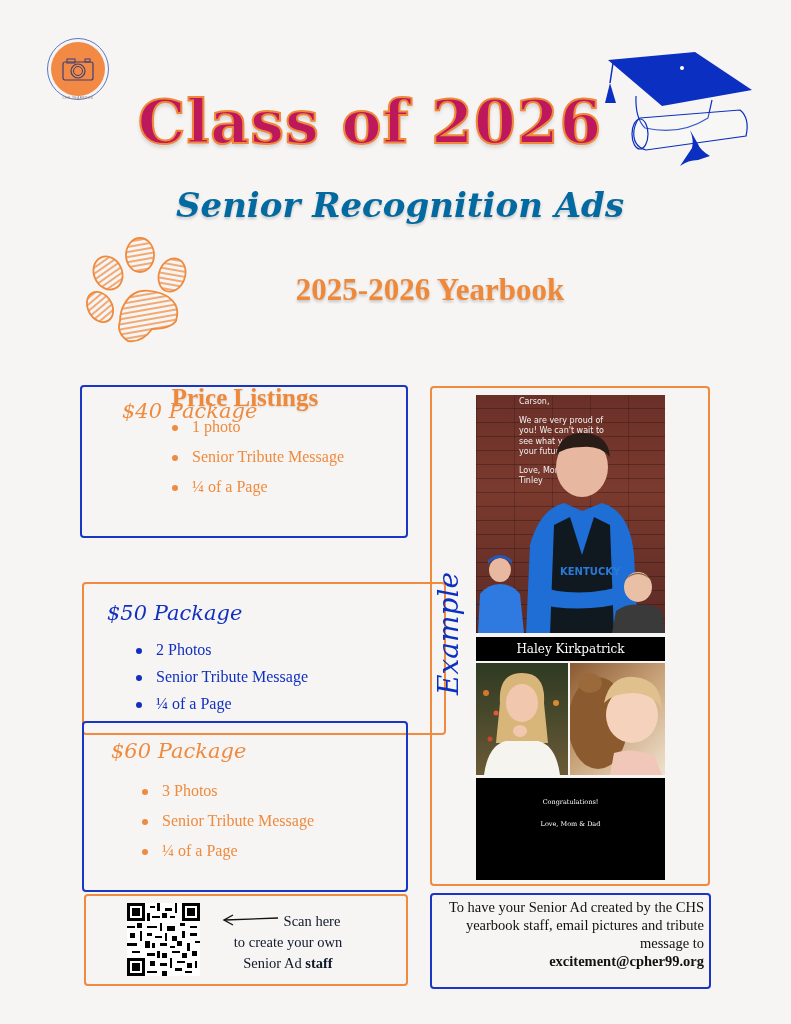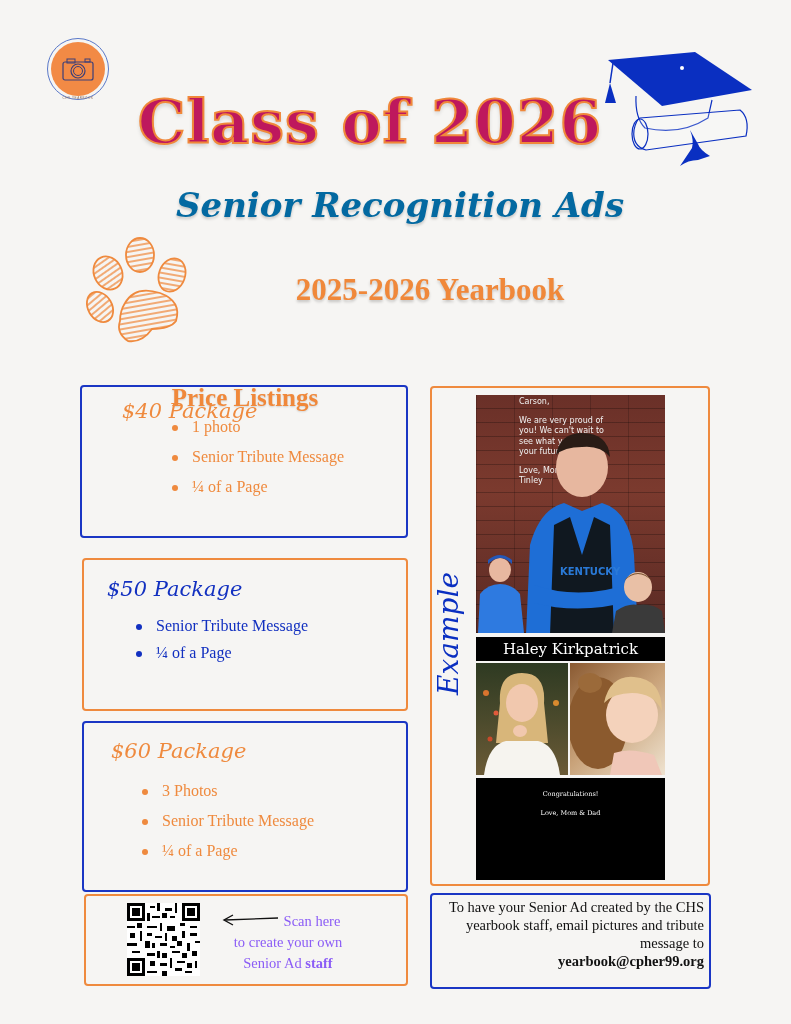--- a/index.html
+++ b/index.html
@@ -91,44 +91,44 @@
     .ad-msg {
       position: absolute; left: 3px; top: 2px; width: 92px;
       font-family: "DejaVu Sans", sans-serif; font-size: 8px; line-height: 10.5px; color: #f2f2f2; margin-left: 40px;
     }
     .person-main {
       position: absolute; left: 44px; top: 30px; width: 118px; height: 210px;
     }
     .ad-name-bar {
       left: 476px; top: 637px; width: 189px; height: 24px; background: #000;
       color: #fff; display: flex; align-items: center; justify-content: center;
-      font-family: "DejaVu Serif", serif; font-size: 15px;
+      font-family: "DejaVu Serif", serif; font-size: 12px;
     }
     .ad-photo-left {
       left: 476px; top: 663px; width: 92px; height: 112px;
       background: linear-gradient(180deg, #2e3a22 0%, #4b4a2c 50%, #6b5a36 100%);
       overflow: hidden;
     }
     .ad-photo-right {
       left: 570px; top: 663px; width: 95px; height: 112px;
       background: linear-gradient(135deg, #8a5a32 0%, #c9a37a 50%, #efe3d0 100%);
       overflow: hidden;
     }
     .ad-tribute {
       left: 476px; top: 778px; width: 189px; height: 102px; background: #000; color: #fff;
       font-family: "DejaVu Serif", serif; font-size: 6.5px; line-height: 9.5px; text-align: center;
       box-sizing: border-box; padding: 8px 6px 0 6px;
     }
-    .ad-tribute p { margin: 4px 0 9px 0; }
+    .ad-tribute p { margin: 12px 0 9px 0; }
     .qr {
       left: 127px; top: 903px; width: 73px; height: 73px; background: #fff;
     }
     .scan-text {
       left: 220px; top: 911px; width: 136px; text-align: center;
-      font-family: "Liberation Serif", serif; font-size: 14.5px; line-height: 21px; color: #8b5cf6;
+      font-family: "Liberation Serif", serif; font-size: 14.5px; line-height: 21px; color: #0f172a;
     }
     .email-text {
       left: 434px; top: 898px; width: 270px; text-align: right;
       font-family: "Liberation Serif", serif; font-size: 14.5px; line-height: 18px; color: #111;
     }
     .email-text b { font-weight: bold; }
   </style>
 </head>
 <body>
 
@@ -183,23 +183,24 @@
 
 <div class="abs box blue-border" style="left:80px; top:385px; width:328px; height:153px;">
   <div class="pkg-title orange-text" style="left:40px; top:12px;">$40 Package</div>
   <ul class="pkg-list orange-text" style="left:88px; top:30px;">
     <li>1 photo</li>
     <li>Senior Tribute Message</li>
     <li>¼ of a Page</li>
   </ul>
 </div>
 
-<div class="abs box orange-border" style="left:82px; top:558px; width:326px; height:153px;">
+<div class="abs box orange-border" style="left:82px; top:582px; width:364px; height:153px;">
   <div class="pkg-title blue-text" style="left:23px; top:17px;">$50 Package</div>
   <ul class="pkg-list blue-text" style="left:50px; top:56px;">
+    <li style="height:27px;">2 Photos</li>
     <li style="height:27px;">Senior Tribute Message</li>
     <li style="height:27px;">¼ of a Page</li>
   </ul>
 </div>
 
 <div class="abs box blue-border" style="left:82px; top:714px; width:326px; height:171px;margin-top:7px;">
   <div class="pkg-title orange-text" style="left:27px; top:16px;">$60 Package</div>
   <ul class="pkg-list orange-text" style="left:56px; top:58px;">
     <li>3 Photos</li>
     <li>Senior Tribute Message</li>
@@ -343,14 +344,14 @@
 </div>
 <div class="abs scan-text">
   <div style="padding-left:48px;">Scan here</div>
   <div>to create your own</div>
   <div><span>Senior Ad </span><b>staff</b></div>
 </div>
 
 <div class="abs box blue-border" style="left:430px; top:893px; width:281px; height:96px;"></div>
 <div class="abs email-text">
   <div>To have your Senior Ad created by the CHS yearbook staff, email pictures and tribute message to</div>
-  <b>yearbook@cpher99.org</b>
+  <b>excitement@cpher99.org</b>
 </div>
 
 </body></html>

